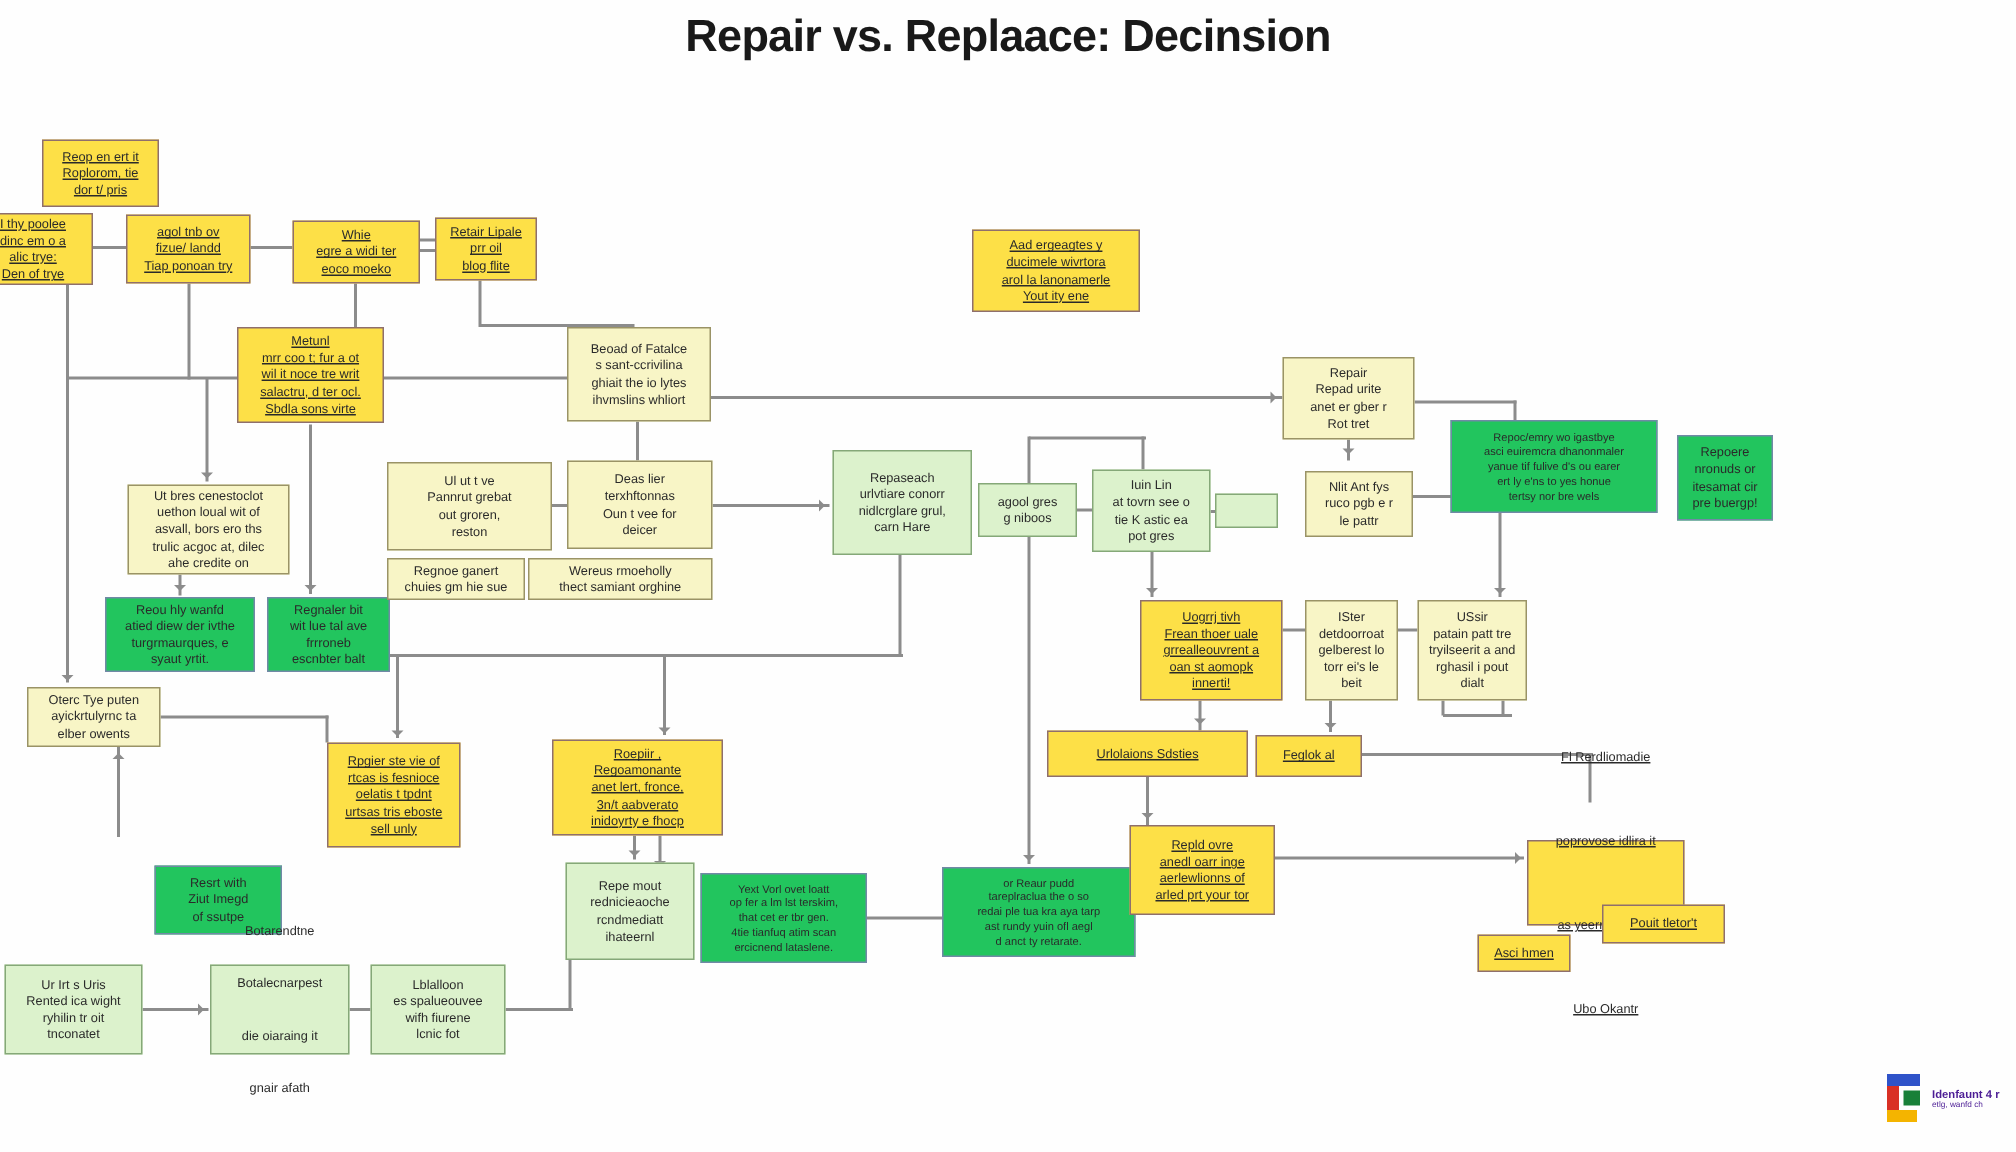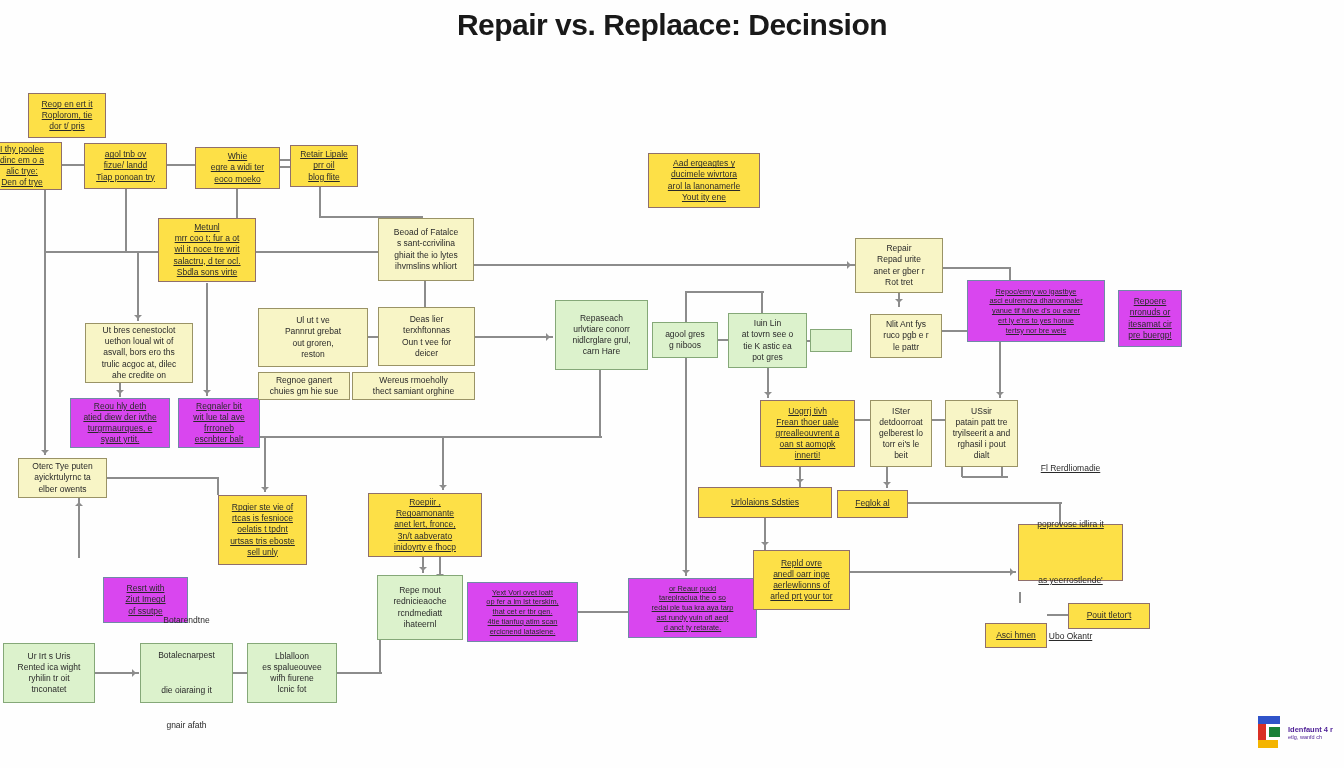--- a/index.html
+++ b/index.html
@@ -8,21 +8,21 @@
   #diagram-title{position:absolute;left:0;right:0;top:8px;margin:0;text-align:center;
           font-size:30px;font-weight:bold;letter-spacing:-0.5px;color:#191919;}
   .node{position:absolute;box-sizing:border-box;border:1px solid #888;display:flex;
         flex-direction:column;align-items:center;justify-content:center;
         text-align:center;font-size:8.5px;line-height:1.3;color:#2a2a2a;padding:2px;}
   .node span{display:block;white-space:nowrap;}
   .node.small{font-size:7.4px;line-height:1.32;}
   .pink  {background:#fde047;border-color:#8f6f6c;text-decoration:underline;}
   .yellow{background:#f8f5c6;border-color:#9a9366;}
   .green {background:#dcf2cc;border-color:#85a878;}
-  .blue  {background:#d946ef;border-color:#7189a6;text-decoration:underline;}
+  .blue  {background:#22c55e;border-color:#7189a6;}
   .conn{position:absolute;background:#8c8c8c;}
   .arr{position:absolute;width:0;height:0;border:4px solid transparent;}
   #logo{position:absolute;left:1258px;top:716px;display:flex;align-items:center;gap:4px;}
   #gmark{position:relative;width:26px;height:32px;}
   #gmark div{position:absolute;}
   .g-blue {left:0;top:0;width:22px;height:8px;background:#2f53c9;}
   .g-red  {left:0;top:0;width:8px;height:32px;background:#d93025;}
   .g-yel  {left:0;top:24px;width:20px;height:8px;background:#f4b400;}
   .g-grn  {left:11px;top:11px;width:11px;height:10px;background:#188038;}
   #logo-text{color:#4c1d95;}
@@ -162,21 +162,21 @@
         <span>Yout ity ene</span>
       </div>
       <div class="node yellow" style="left: 85px; top: 323px; width: 108px; height: 60px;">
         <span>Ut bres cenestoclot</span>
         <span>uethon loual wit of</span>
         <span>asvall, bors ero ths</span>
         <span>trulic acgoc at, dilec</span>
         <span>ahe credite on</span>
       </div>
       <div class="node blue" style="left: 70px; top: 398px; width: 100px; height: 50px;">
-        <span>Reou hly deth</span>
+        <span>Reou hly wanfd</span>
         <span>atied diew der ivthe</span>
         <span>turgrmaurques, e</span>
         <span>syaut yrtit.</span>
       </div>
       <div class="node blue" style="left: 178px; top: 398px; width: 82px; height: 50px;">
         <span>Regnaler bit</span>
         <span>wit lue tal ave</span>
         <span>frrroneb</span>
         <span>escnbter balt</span>
       </div>
@@ -295,21 +295,21 @@
         <span>redai ple tua kra aya tarp</span>
         <span>ast rundy yuin ofl aegl</span>
         <span>d anct ty retarate.</span>
       </div>
       <div class="node pink" style="left: 753px; top: 550px; width: 97px; height: 60px;">
         <span>Repld ovre</span>
         <span>anedl oarr inge</span>
         <span>aerlewlionns of</span>
         <span>arled prt your tor</span>
       </div>
-      <div class="node pink" style="left: 1018px; top: 524px; width: 105px; height: 57px; gap: 45px;">
+      <div class="node pink" style="left: 1018px; top: 560px; width: 105px; height: 57px; gap: 45px;">
         <span>Fl Rerdliomadie</span>
         <span>poprovose idlira it</span>
         <span>as yeerrostlende'</span>
         <span>Ubo Okantr</span>
       </div>
       <div class="node pink" style="left: 985px; top: 623px; width: 62px; height: 25px;">
         <span>Asci hmen</span>
       </div>
       <div class="node pink" style="left: 1068px; top: 603px; width: 82px; height: 26px;">
         <span>Pouit tletor't</span>

